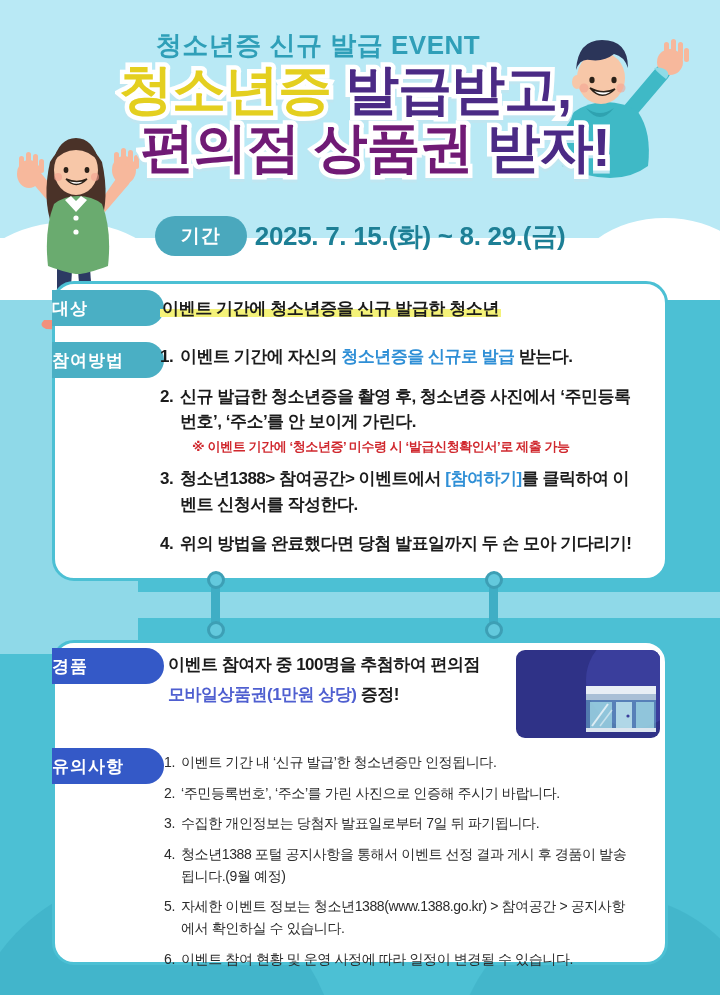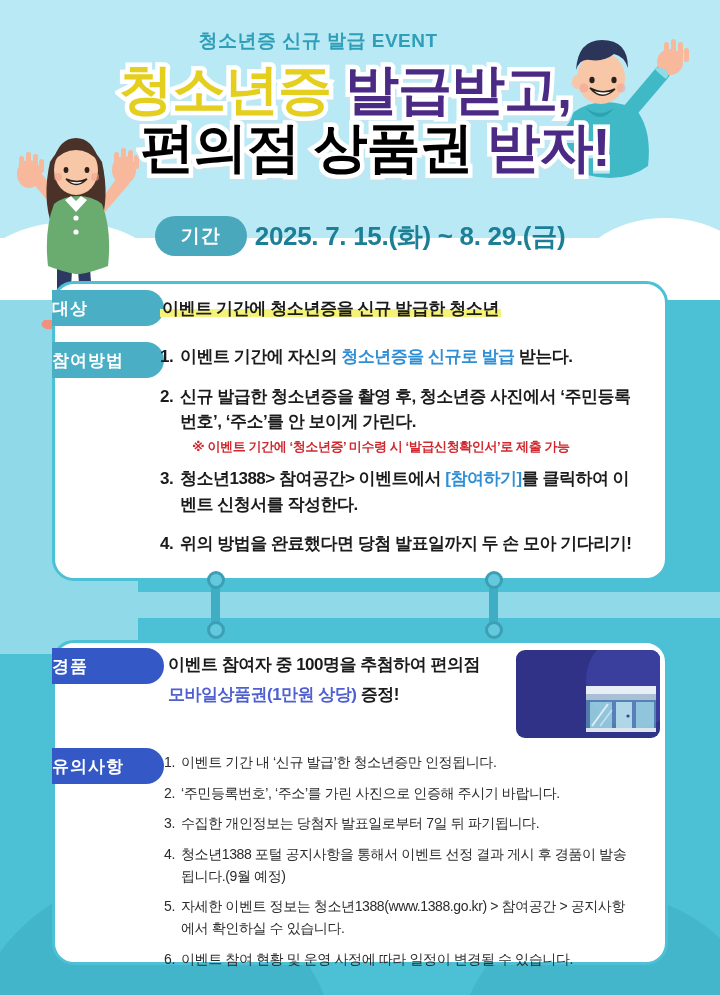--- a/index.html
+++ b/index.html
@@ -81,21 +81,21 @@
 
   
   .char { position: absolute; }
 
   
   .eyebrow {
     position: absolute;
     left: 0; top: 28px;
     width: 636px;
     text-align: center;
-    font-size: 19px;
+    font-size: 26px;
     font-weight: bold;
     color: #2f9fb8;
     letter-spacing: .5px;
   }
   .title-block {
     position: absolute;
     left: 0; top: 62px;
     width: 720px;
     text-align: center;
     line-height: 1.0;
@@ -107,21 +107,21 @@
     letter-spacing: -1px;
     white-space: nowrap;
     -webkit-text-stroke: 9px #ffffff;
     paint-order: stroke fill;
     filter: drop-shadow(0 3px 0 #bfe6f1);
   }
   .title-line.l1 { margin-left: -30px; }
   .title-line.l2 { margin-left: 30px; margin-top: 4px; }
   .t-yellow { color: #e4cf1f; }
   .t-purple { color: #4b2a85; }
-  .t-cyan   { color: #000000; }
+  .t-cyan   { color: #701a75; }
 
   
   .period-row {
     position: absolute;
     left: 0; top: 216px;
     width: 720px;
     display: flex;
     align-items: center;
     justify-content: center;
     gap: 8px;

